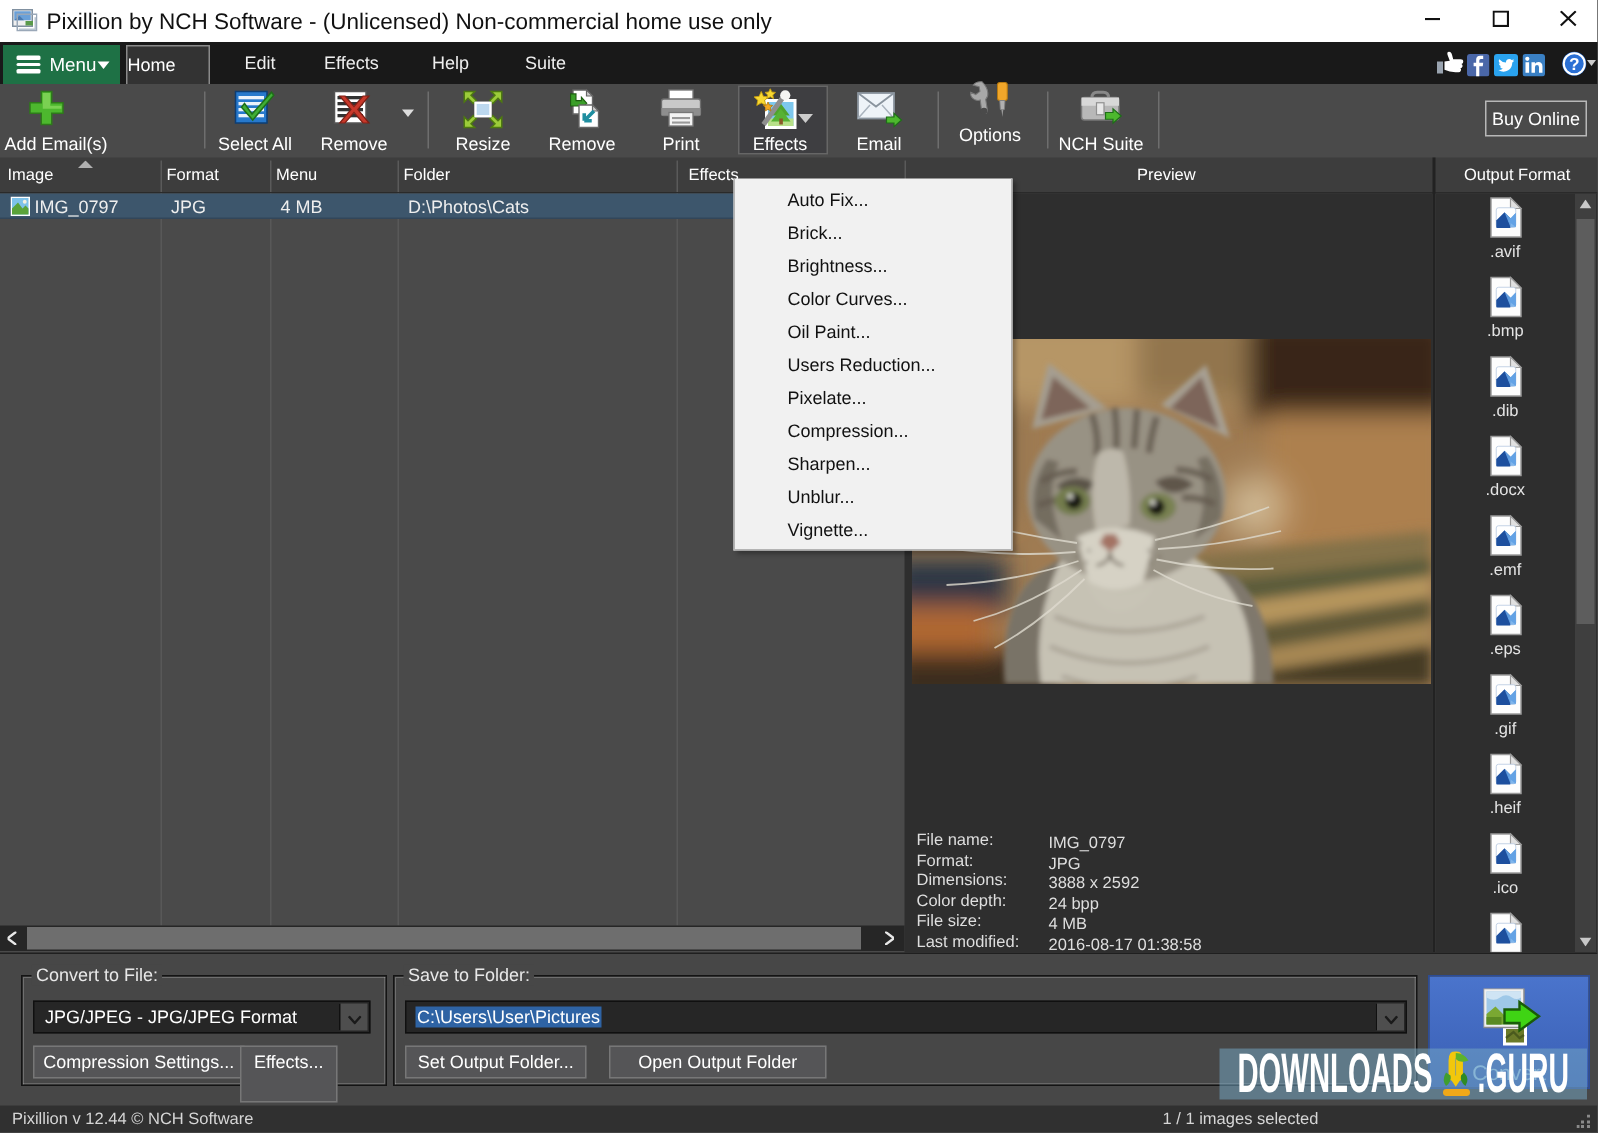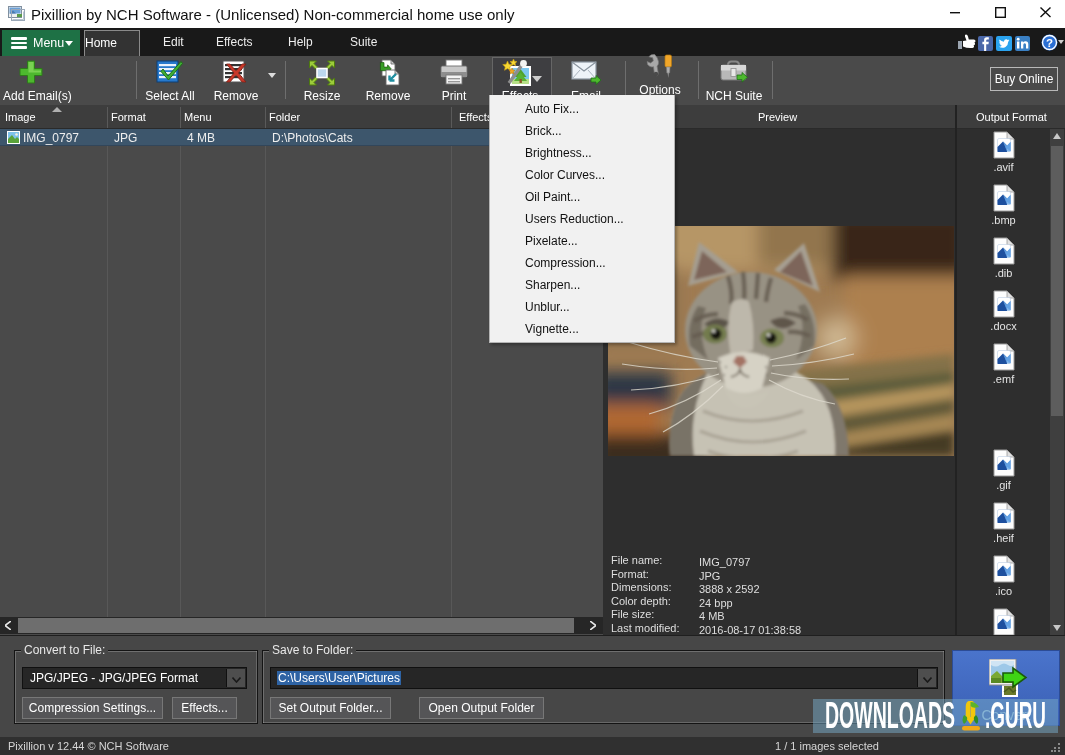--- a/index.html
+++ b/index.html
@@ -47,21 +47,21 @@
 .gbox { position:absolute; border:1px solid #141414; box-shadow:1px 1px 0 rgba(255,255,255,0.22) inset, -1px -1px 0 rgba(255,255,255,0.18) inset; }
 .glabel { position:absolute; top:-7px; left:7px; background:#474747; padding:0 3px; color:#e8e8e8; font-size:12px; line-height:14px;}
 .dinput { position:absolute; background:#262626; border:1px solid #101010; color:#fff; font-size:12px; }
 .darrow { position:absolute; right:1px; top:1px; bottom:1px; width:19px; background:#4e4e4e; border-left:1px solid #101010; }
 .btn { position:absolute; background:#555557; border:1px solid #777; color:#fff; font-size:12px; text-align:center; }
 #convertbtn { position:absolute; left:952px; top:14px; width:108px; height:76px; background:linear-gradient(#4a74cc,#3a5fb4); border:1px solid #2c4c96; text-align:center; }
 #convertbtn .cl { position:absolute; width:100%; top:56px; color:#9cc4e8; font-size:14px; }
 
 #statusbar { left:0; top:737px; width:1065px; height:18px; background:#303030; color:#d6d6d6; font-size:11px; }
 
-#emenu { left:489px; top:95px; width:186px; height:248px; background:#f1f1f1; border:1px solid #b4b4b4; border-top:none; z-index:50; box-shadow:2px 2px 3px rgba(0,0,0,0.3); }
+#emenu { left:489px; top:119px; width:186px; height:248px; background:#f1f1f1; border:1px solid #b4b4b4; border-top:none; z-index:50; box-shadow:2px 2px 3px rgba(0,0,0,0.3); }
 .mi { position:absolute; left:35px; color:#111; font-size:12px; }
 
 #wmark { left:813px; top:699px; width:245px; height:34px; background:rgba(116,166,196,0.52); z-index:100; }
 #wmark .wt { position:absolute; top:0px; color:#fff; font-weight:bold; font-size:37px; line-height:33px; }
 </style></head>
 <body>
 <div id="win">
 
 <div class="abs" id="titlebar"></div>
 <svg class="abs" style="left:8px;top:6px" width="17" height="15" viewBox="0 0 17 15">
@@ -408,20 +408,23 @@
         </svg><br>.bmp</div>
   <div class="ofitem" style="top:108px"><svg width="22" height="28" viewBox="0 0 22 28">
           <use href="#pgicon"></use>
         </svg><br>.dib</div>
   <div class="ofitem" style="top:161px"><svg width="22" height="28" viewBox="0 0 22 28">
           <use href="#pgicon"></use>
         </svg><br>.docx</div>
   <div class="ofitem" style="top:214px"><svg width="22" height="28" viewBox="0 0 22 28">
           <use href="#pgicon"></use>
         </svg><br>.emf</div>
+  <div class="ofitem" style="top:267px"><svg width="22" height="28" viewBox="0 0 22 28">
+          <use href="#pgicon"></use>
+        </svg><br>.eps</div>
   <div class="ofitem" style="top:320px"><svg width="22" height="28" viewBox="0 0 22 28">
           <use href="#pgicon"></use>
         </svg><br>.gif</div>
   <div class="ofitem" style="top:373px"><svg width="22" height="28" viewBox="0 0 22 28">
           <use href="#pgicon"></use>
         </svg><br>.heif</div>
   <div class="ofitem" style="top:426px"><svg width="22" height="28" viewBox="0 0 22 28">
           <use href="#pgicon"></use>
         </svg><br>.ico</div>
   <div class="ofitem" style="top:479px"><svg width="22" height="28" viewBox="0 0 22 28">
@@ -453,33 +456,33 @@
   <div class="glabel" style="left:21px;top:7px">Convert to File:</div>
   <div class="dinput" style="left:22px;top:31px;width:225px;height:22px">
         <span style="position:absolute;left:7px;top:3px">JPG/JPEG - JPG/JPEG Format</span>
         <div class="darrow">
           <svg style="position:absolute;left:5px;top:8px" width="9" height="6">
             <path d="M0.5 0.5 L4.5 5 L8.5 0.5" fill="none" stroke="#1a1a1a" stroke-width="1.6"></path>
           </svg>
         </div>
       </div>
   <div class="btn" style="left:22px;top:61px;width:141px;height:22px;line-height:20px">Compression Settings...</div>
-  <div class="btn" style="left:172px;top:61px;width:65px;height:22px;line-height:20px">Effects...</div>
+  <div class="btn" style="left:160px;top:61px;width:65px;height:38px;line-height:20px">Effects...</div>
   <div class="gbox" style="left:262px;top:14px;width:683px;height:74px"></div>
   <div class="glabel" style="left:269px;top:7px">Save to Folder:</div>
   <div class="dinput" style="left:270px;top:31px;width:668px;height:22px">
         <span style="position:absolute;left:6px;top:3px;background:#2e63a4;padding:0 1px">C:\Users\User\Pictures</span>
         <div class="darrow">
           <svg style="position:absolute;left:5px;top:8px" width="9" height="6">
             <path d="M0.5 0.5 L4.5 5 L8.5 0.5" fill="none" stroke="#1a1a1a" stroke-width="1.6"></path>
           </svg>
         </div>
       </div>
   <div class="btn" style="left:270px;top:61px;width:121px;height:22px;line-height:20px">Set Output Folder...</div>
-  <div class="btn" style="left:419px;top:61px;width:125px;height:22px;line-height:20px">Open Output Folder</div>
+  <div class="btn" style="left:406px;top:61px;width:145px;height:22px;line-height:20px">Open Output Folder</div>
   <div id="convertbtn">
     <svg style="position:absolute;left:36px;top:8px" width="40" height="42" viewBox="0 0 40 42">
       <rect x="13" y="25" width="16" height="13" fill="#fff"></rect>
           <rect x="15" y="27" width="12" height="9" fill="#6a7a2a"></rect>
           <path d="M15 33 l5 -4 4 4 3 -2" stroke="#4a5a1e" stroke-width="1.5" fill="none"></path>
       <rect x="0" y="0" width="27" height="26" fill="#f0f0f0" stroke="#8a8a8a" stroke-width="1"></rect>
       <rect x="2" y="2" width="23" height="22" fill="#9ec8e8"></rect>
       <path d="M2 6 q5 3 9 0 q4 -3 8 0 q3 2 6 0 V2 H2 Z" fill="#cfe4f4"></path>
       <path d="M2 24 V17 l6 -5 6 6 4 -3 7 6 v3 Z" fill="#7aa832"></path>
       <path d="M2 19 h10 v5 H2 Z" fill="#5a8a22"></path>

